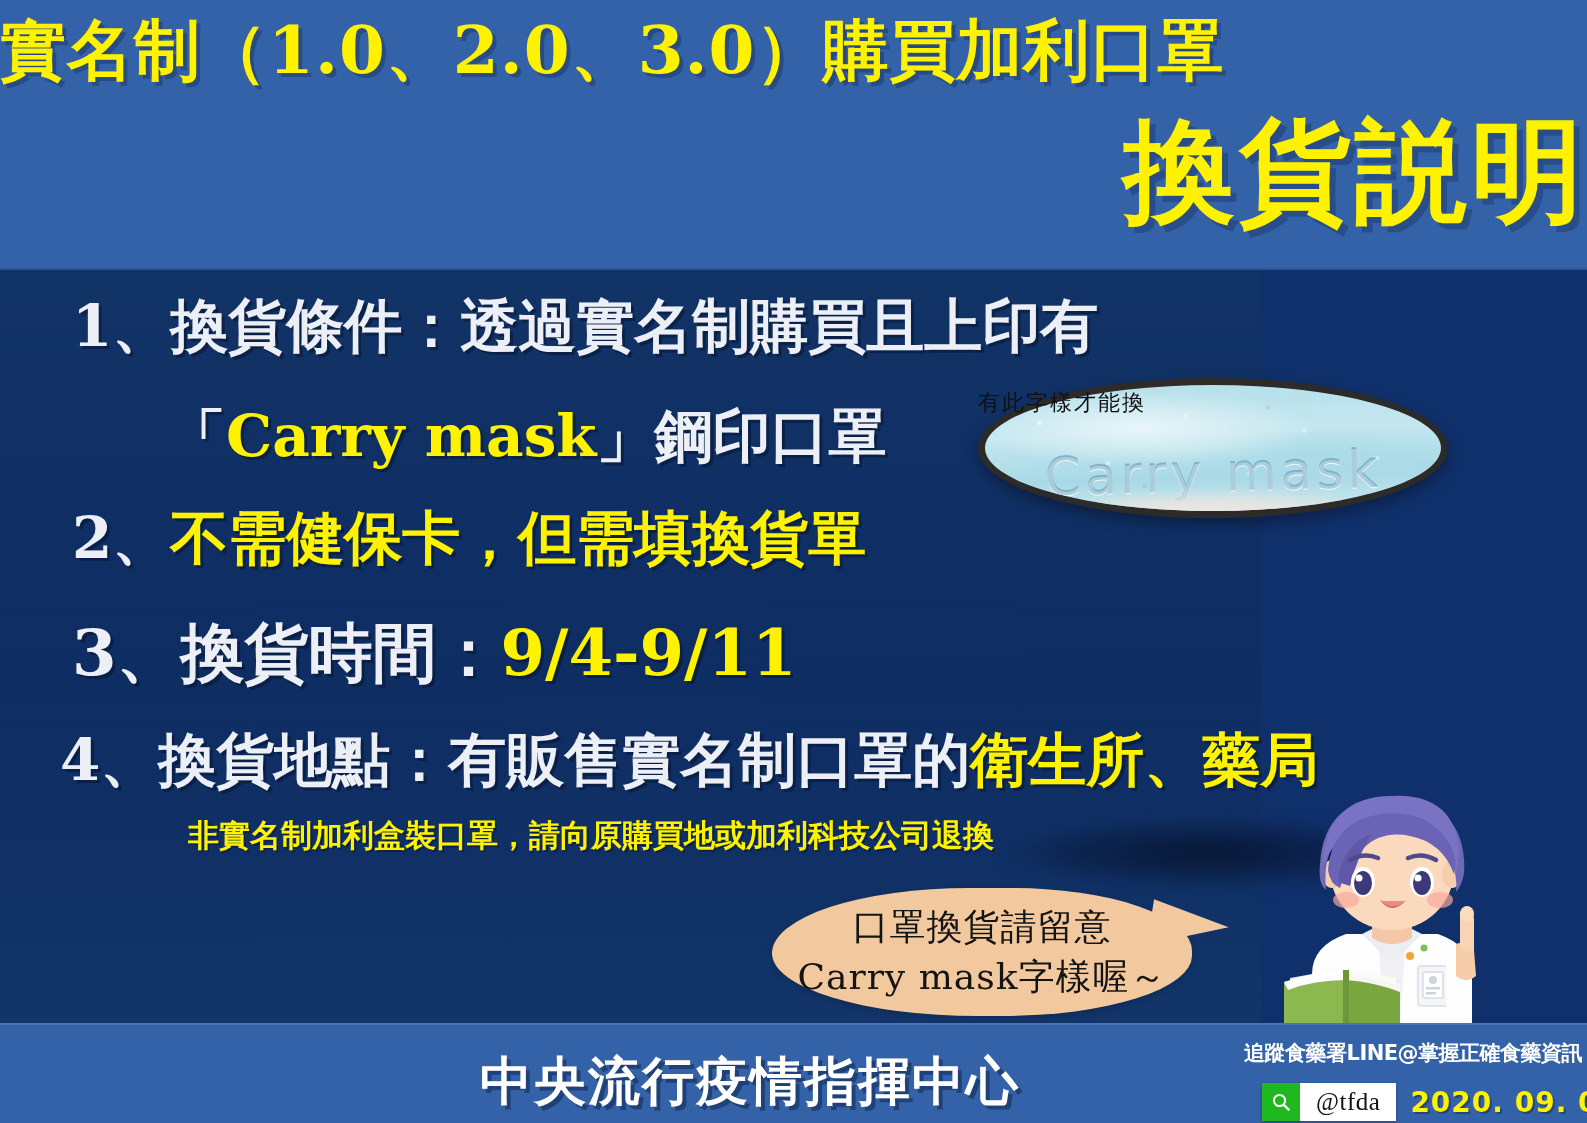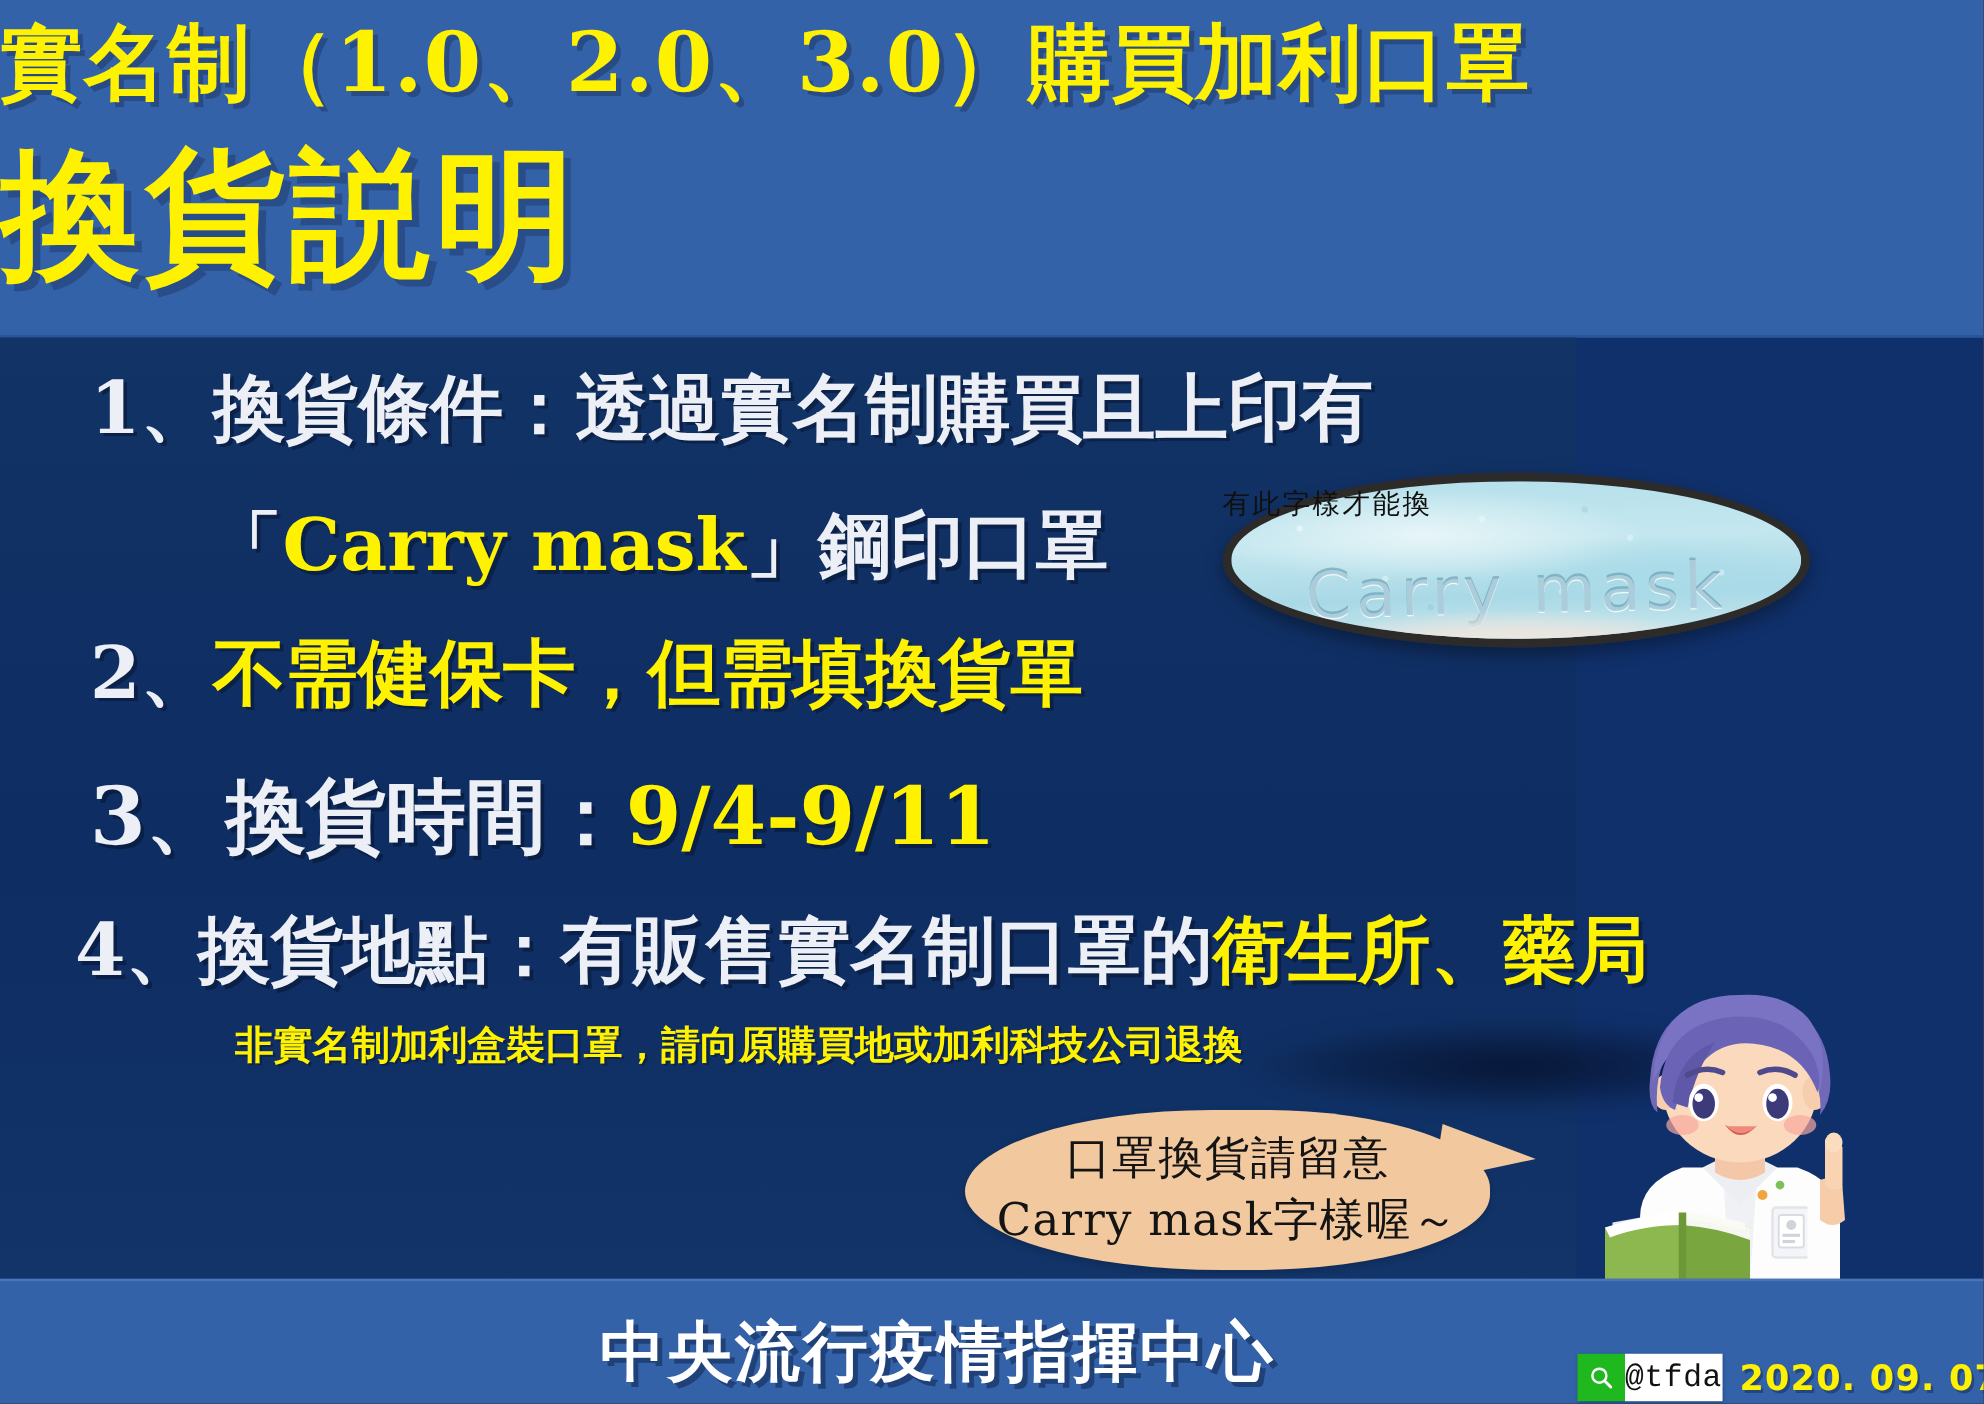--- a/index.html
+++ b/index.html
@@ -27,22 +27,22 @@
     font-weight:bold;
     font-size:66px;
     line-height:1.22;
     color:#FFF200;
     letter-spacing:1px;
     text-shadow:4px 4px 0 rgba(20,35,70,.35);
     white-space:nowrap;
   }
   .title-sub{
     position:absolute;left:0;top:105px;width:1587px;
-    text-align:left;
-    font-family:Liberation Sans, sans-serif;
+    text-align:right;
+    font-family:Liberation Serif, serif;
     font-weight:bold;
     font-size:112px;
     line-height:1.2;
     color:#FFF200;
     letter-spacing:4px;
     text-shadow:6px 6px 0 rgba(20,35,70,.32);
     white-space:nowrap;
   }
 
   
@@ -197,22 +197,22 @@
     display:flex;align-items:center;gap:14px;
   }
   .id-chip{display:flex;align-items:stretch;height:38px;box-shadow:0 1px 3px rgba(0,0,0,.3);}
   .chip-search{
     width:38px;background:#1fb91f;
     display:flex;align-items:center;justify-content:center;
   }
   .chip-id{
     background:#ffffff;color:#111;
     display:flex;align-items:center;justify-content:center;
-    padding:0 0;
-    font-family:Liberation Mono, monospace;
+    padding:0 16px;
+    font-family:Liberation Serif, serif;
     font-size:25px;
     letter-spacing:.5px;
   }
   .date-text{
     font-family:"DejaVu Sans","Liberation Sans",sans-serif;
     font-weight:bold;
     font-size:28px;
     color:#FFF200;
     letter-spacing:1px;
     text-shadow:2px 2px 0 rgba(16,36,80,.45);
@@ -326,20 +326,21 @@
     <rect x="93" y="192" width="6" height="56" fill="#6d9838"></rect>
 
     <path d="M196 186 Q216 188 222 206 L222 240 L196 240 Z" fill="#fdfdfd"></path>
     <path d="M206 166 Q218 162 224 172 L226 198 Q216 206 206 198 Z" fill="#f7cca9"></path>
     <path d="M210 134 Q220 130 224 140 L224 172 Q216 176 210 170 Z" fill="#f9d3b2"></path>
     <ellipse cx="217" cy="136" rx="7" ry="8" fill="#fbdcbe"></ellipse>
   </svg>
 
   <div class="footer-band">
     <div class="footer-title">中央流行疫情指揮中心</div>
+    <div class="line-promo">追蹤食藥署LINE@掌握正確食藥資訊</div>
     <div class="badge-row">
       <div class="id-chip">
         <div class="chip-search">
           <svg width="20" height="20" viewBox="0 0 20 20">
             <circle cx="8.5" cy="8.5" r="5.6" fill="none" stroke="#ffffff" stroke-width="2"></circle>
             <line x1="12.8" y1="12.8" x2="17.6" y2="17.6" stroke="#ffffff" stroke-width="2.4" stroke-linecap="round"></line>
           </svg>
         </div>
         <div class="chip-id">@tfda</div>
       </div>

